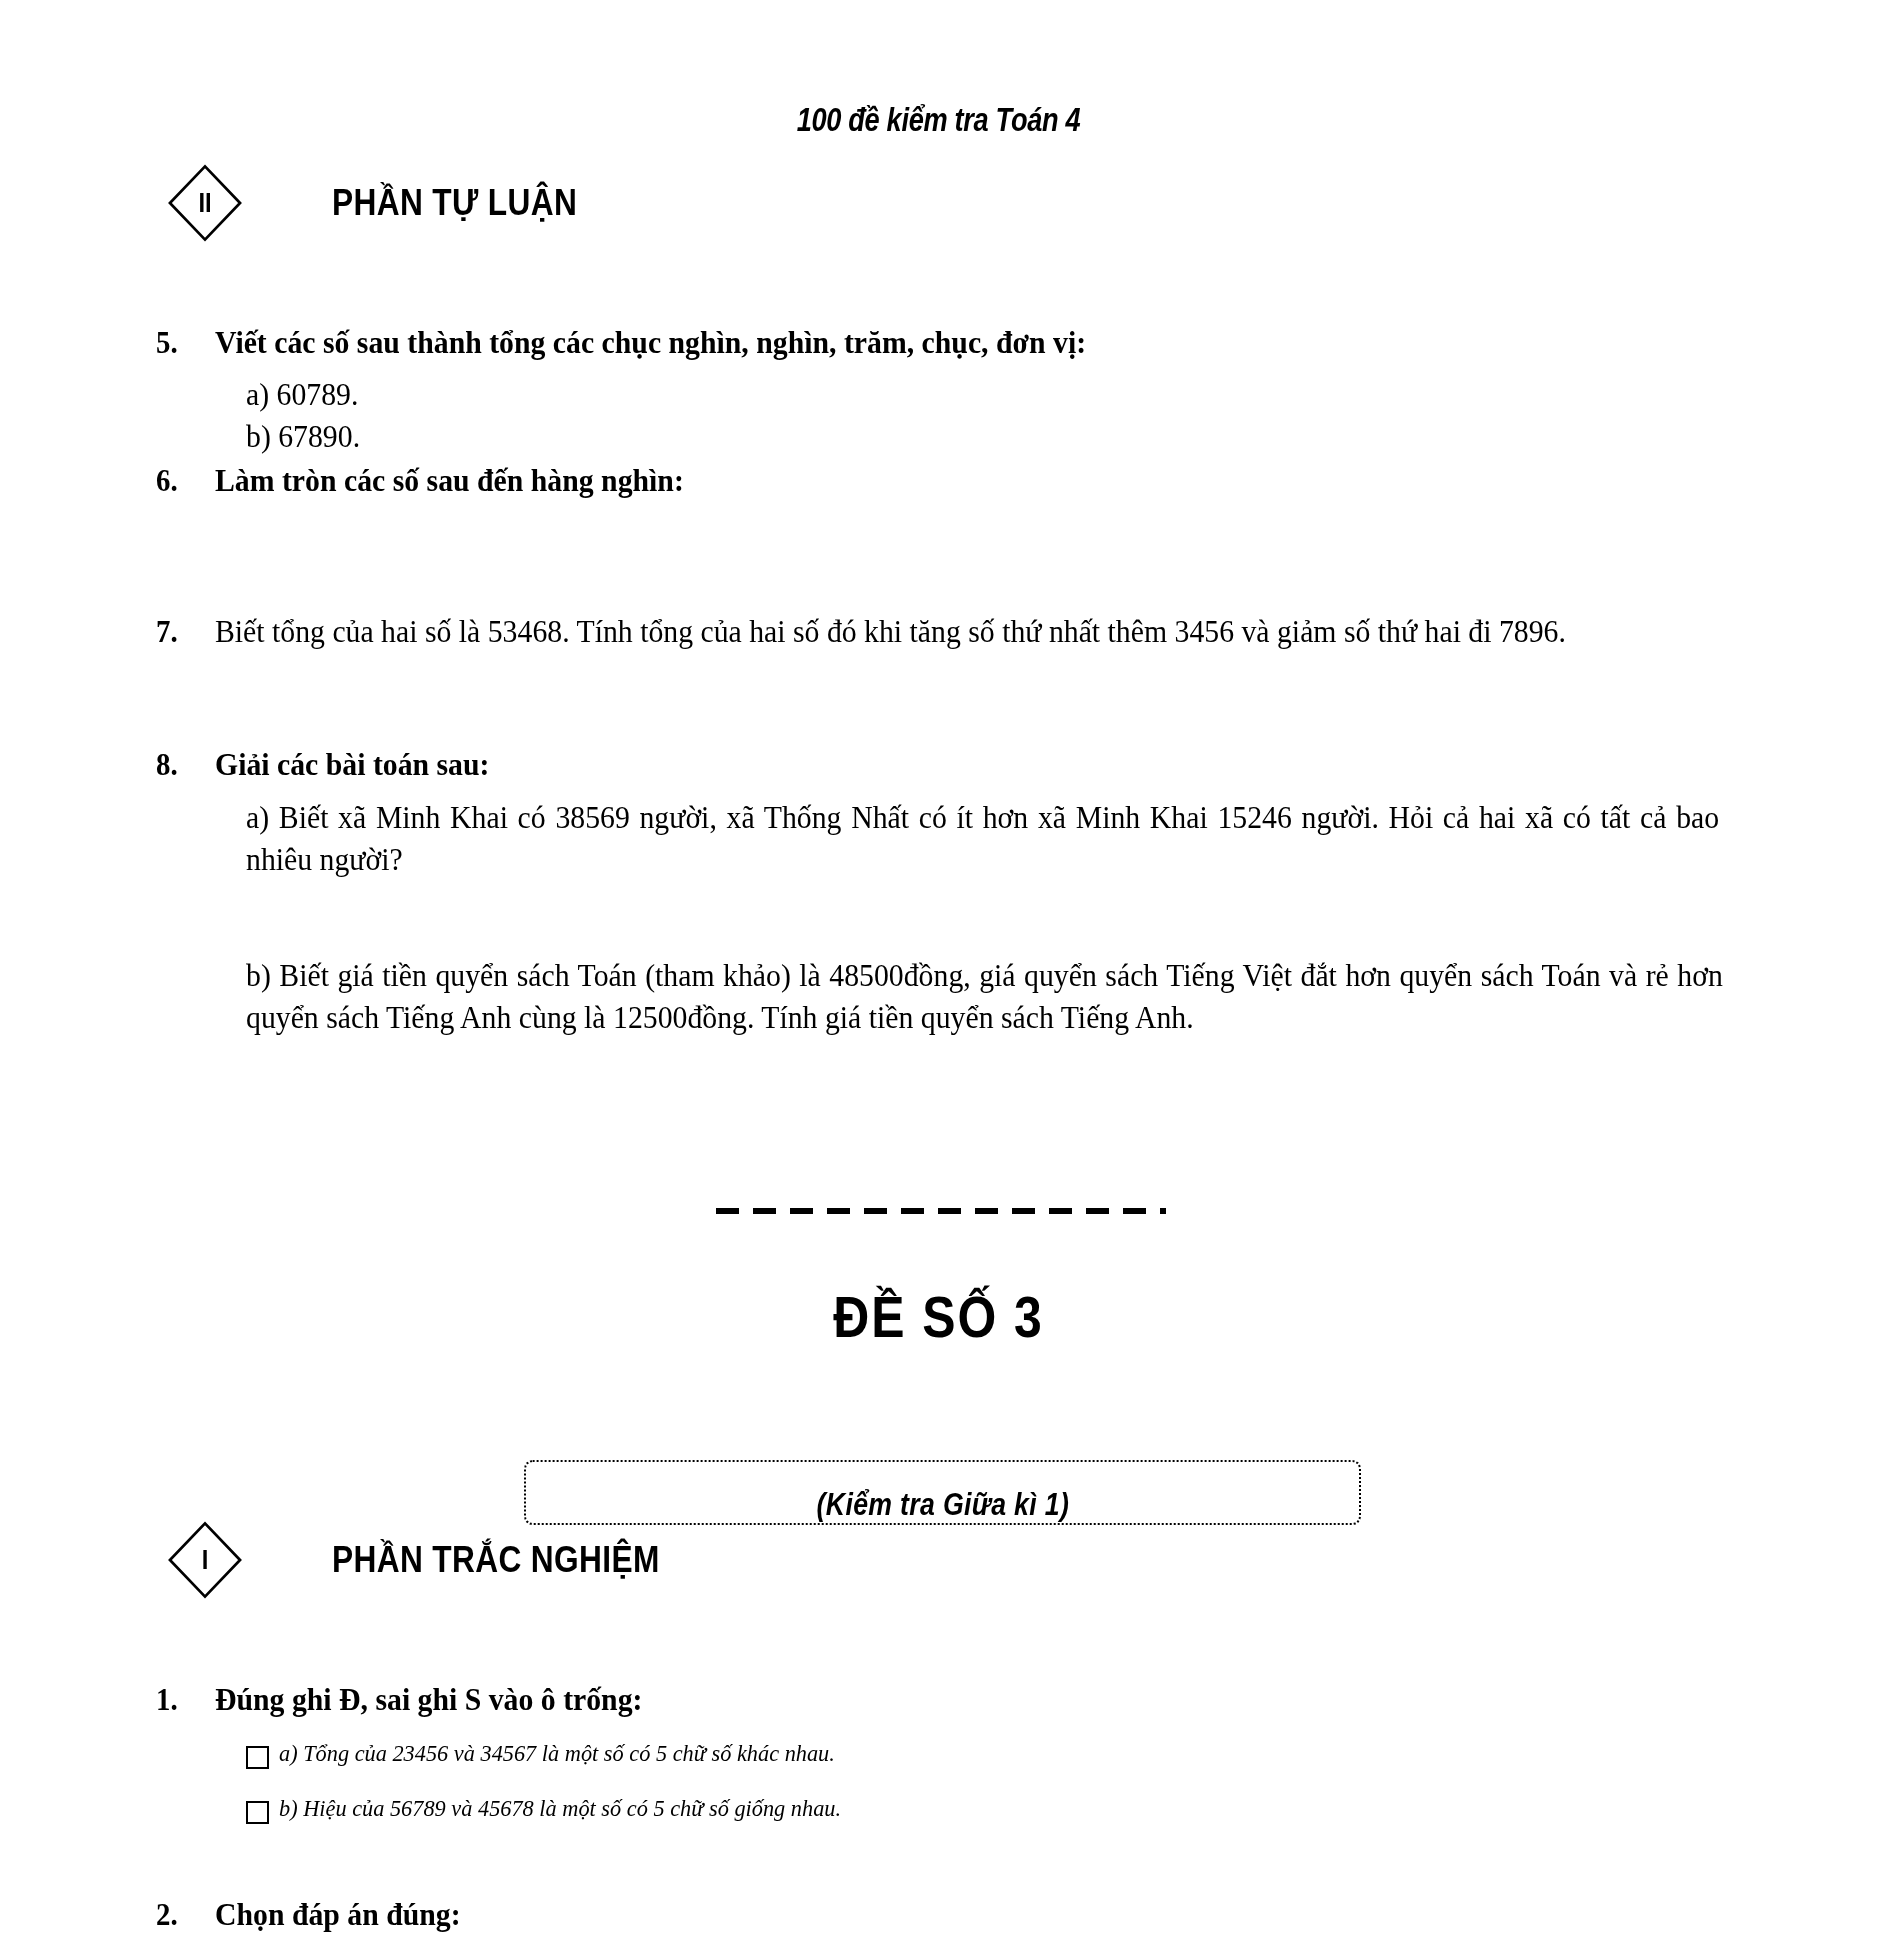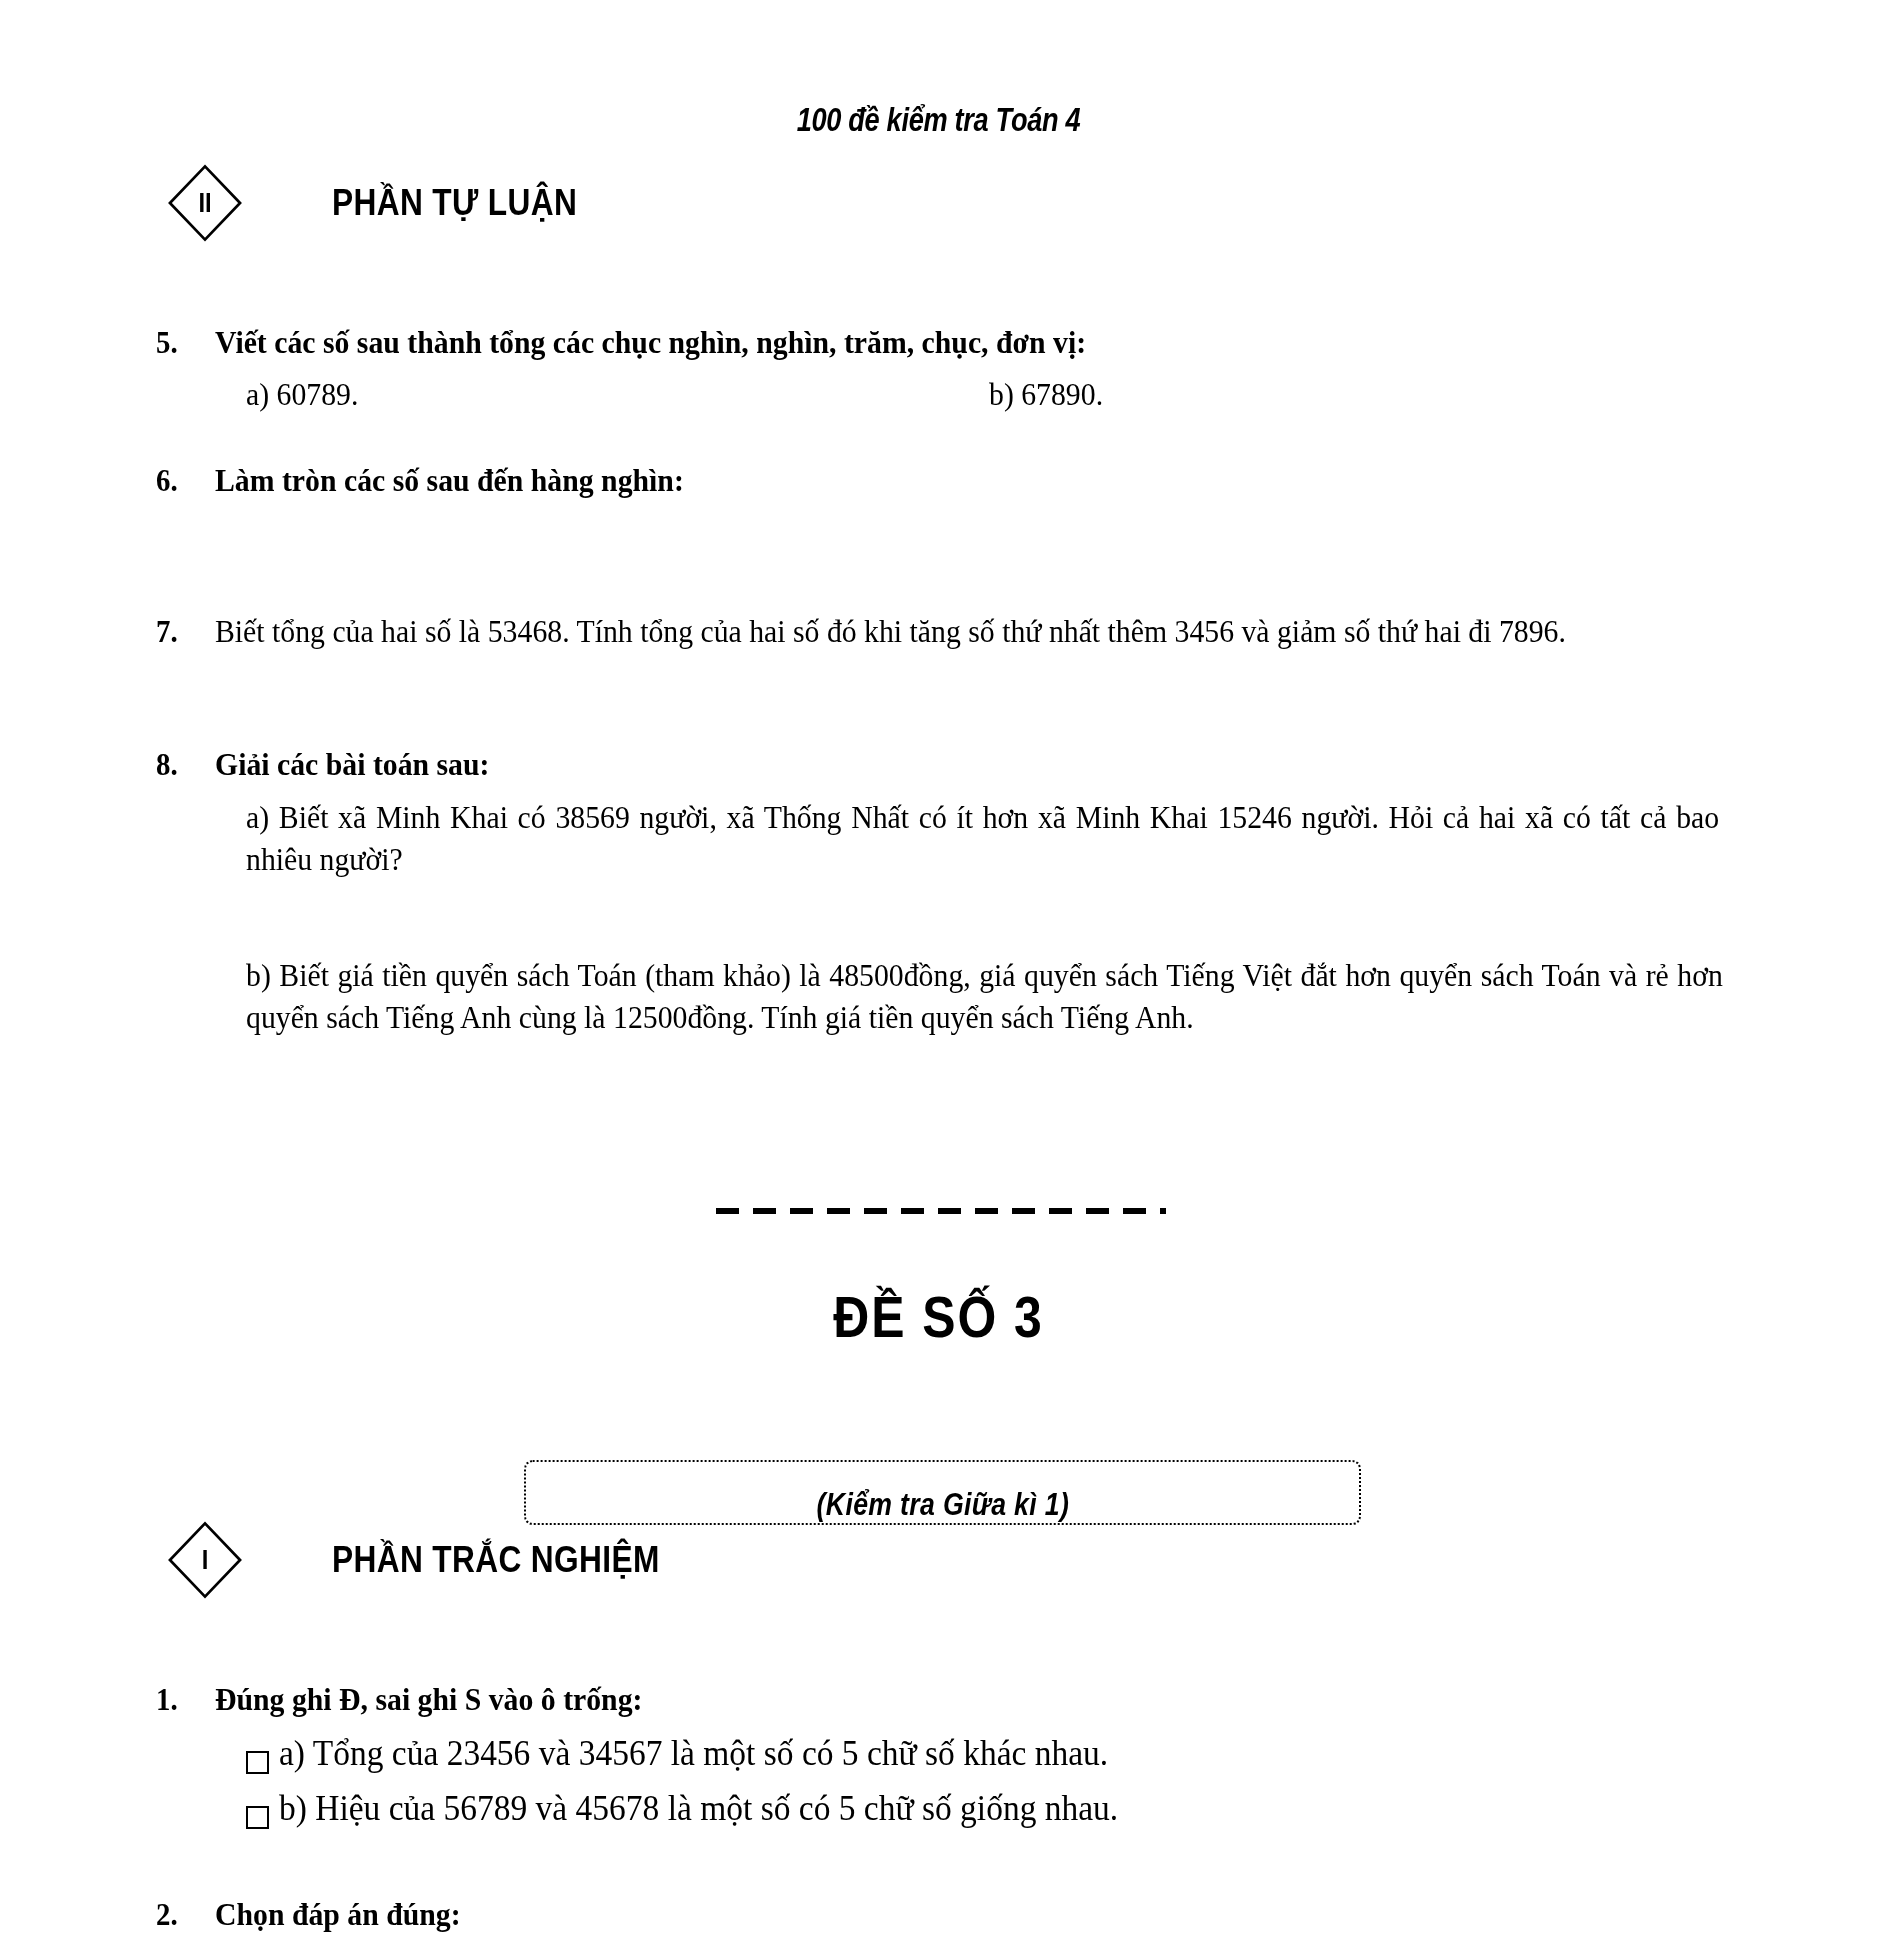--- a/index.html
+++ b/index.html
@@ -175,23 +175,24 @@
     font-style: italic;
     font-size: 31px;
     letter-spacing: 0.4px;
     transform: scaleX(0.86);
   }
 
   
   .cbline {
     position: absolute;
     display: flex;
-    align-items: flex-end;
-    font-size: 36px;
-    line-height: 42px;
+    align-items: center;
+    font-size: 24px;
+    line-height: 42px;
+    font-style: italic;
   }
   .cbox {
     width: 23px;
     height: 23px;
     border: 2.3px solid #000;
     flex: 0 0 23px;
     margin-top: 8.6px;
     margin-right: 10.2px;
     box-sizing: border-box;
   }
@@ -214,21 +215,21 @@
       </svg>
       <div class="roman">II</div>
     </div>
     <div class="section-title">PHẦN TỰ LUẬN</div>
   </div>
 
   <div class="ex" style="left:156px; top:321px; width:1662px;">
     <div class="ex-num">5.</div>
     <div class="ex-body bold">Viết các số sau thành tổng các chục nghìn, nghìn, trăm, chục, đơn vị:</div>
   </div>
-  <div class="two-col" style="left:246px; top:373px;">
+  <div class="two-col" style="left:246px; top:373px;flex-direction:column;">
     <div class="col-a">a) 60789.</div>
     <div class="col-b">b) 67890.</div>
   </div>
 
   <div class="ex" style="left:156px; top:459px; width:1662px;">
     <div class="ex-num">6.</div>
     <div class="ex-body bold">Làm tròn các số sau đến hàng nghìn:</div>
   </div>
 
   <div class="ex" style="left:156px; top:610px; width:1674px;">

